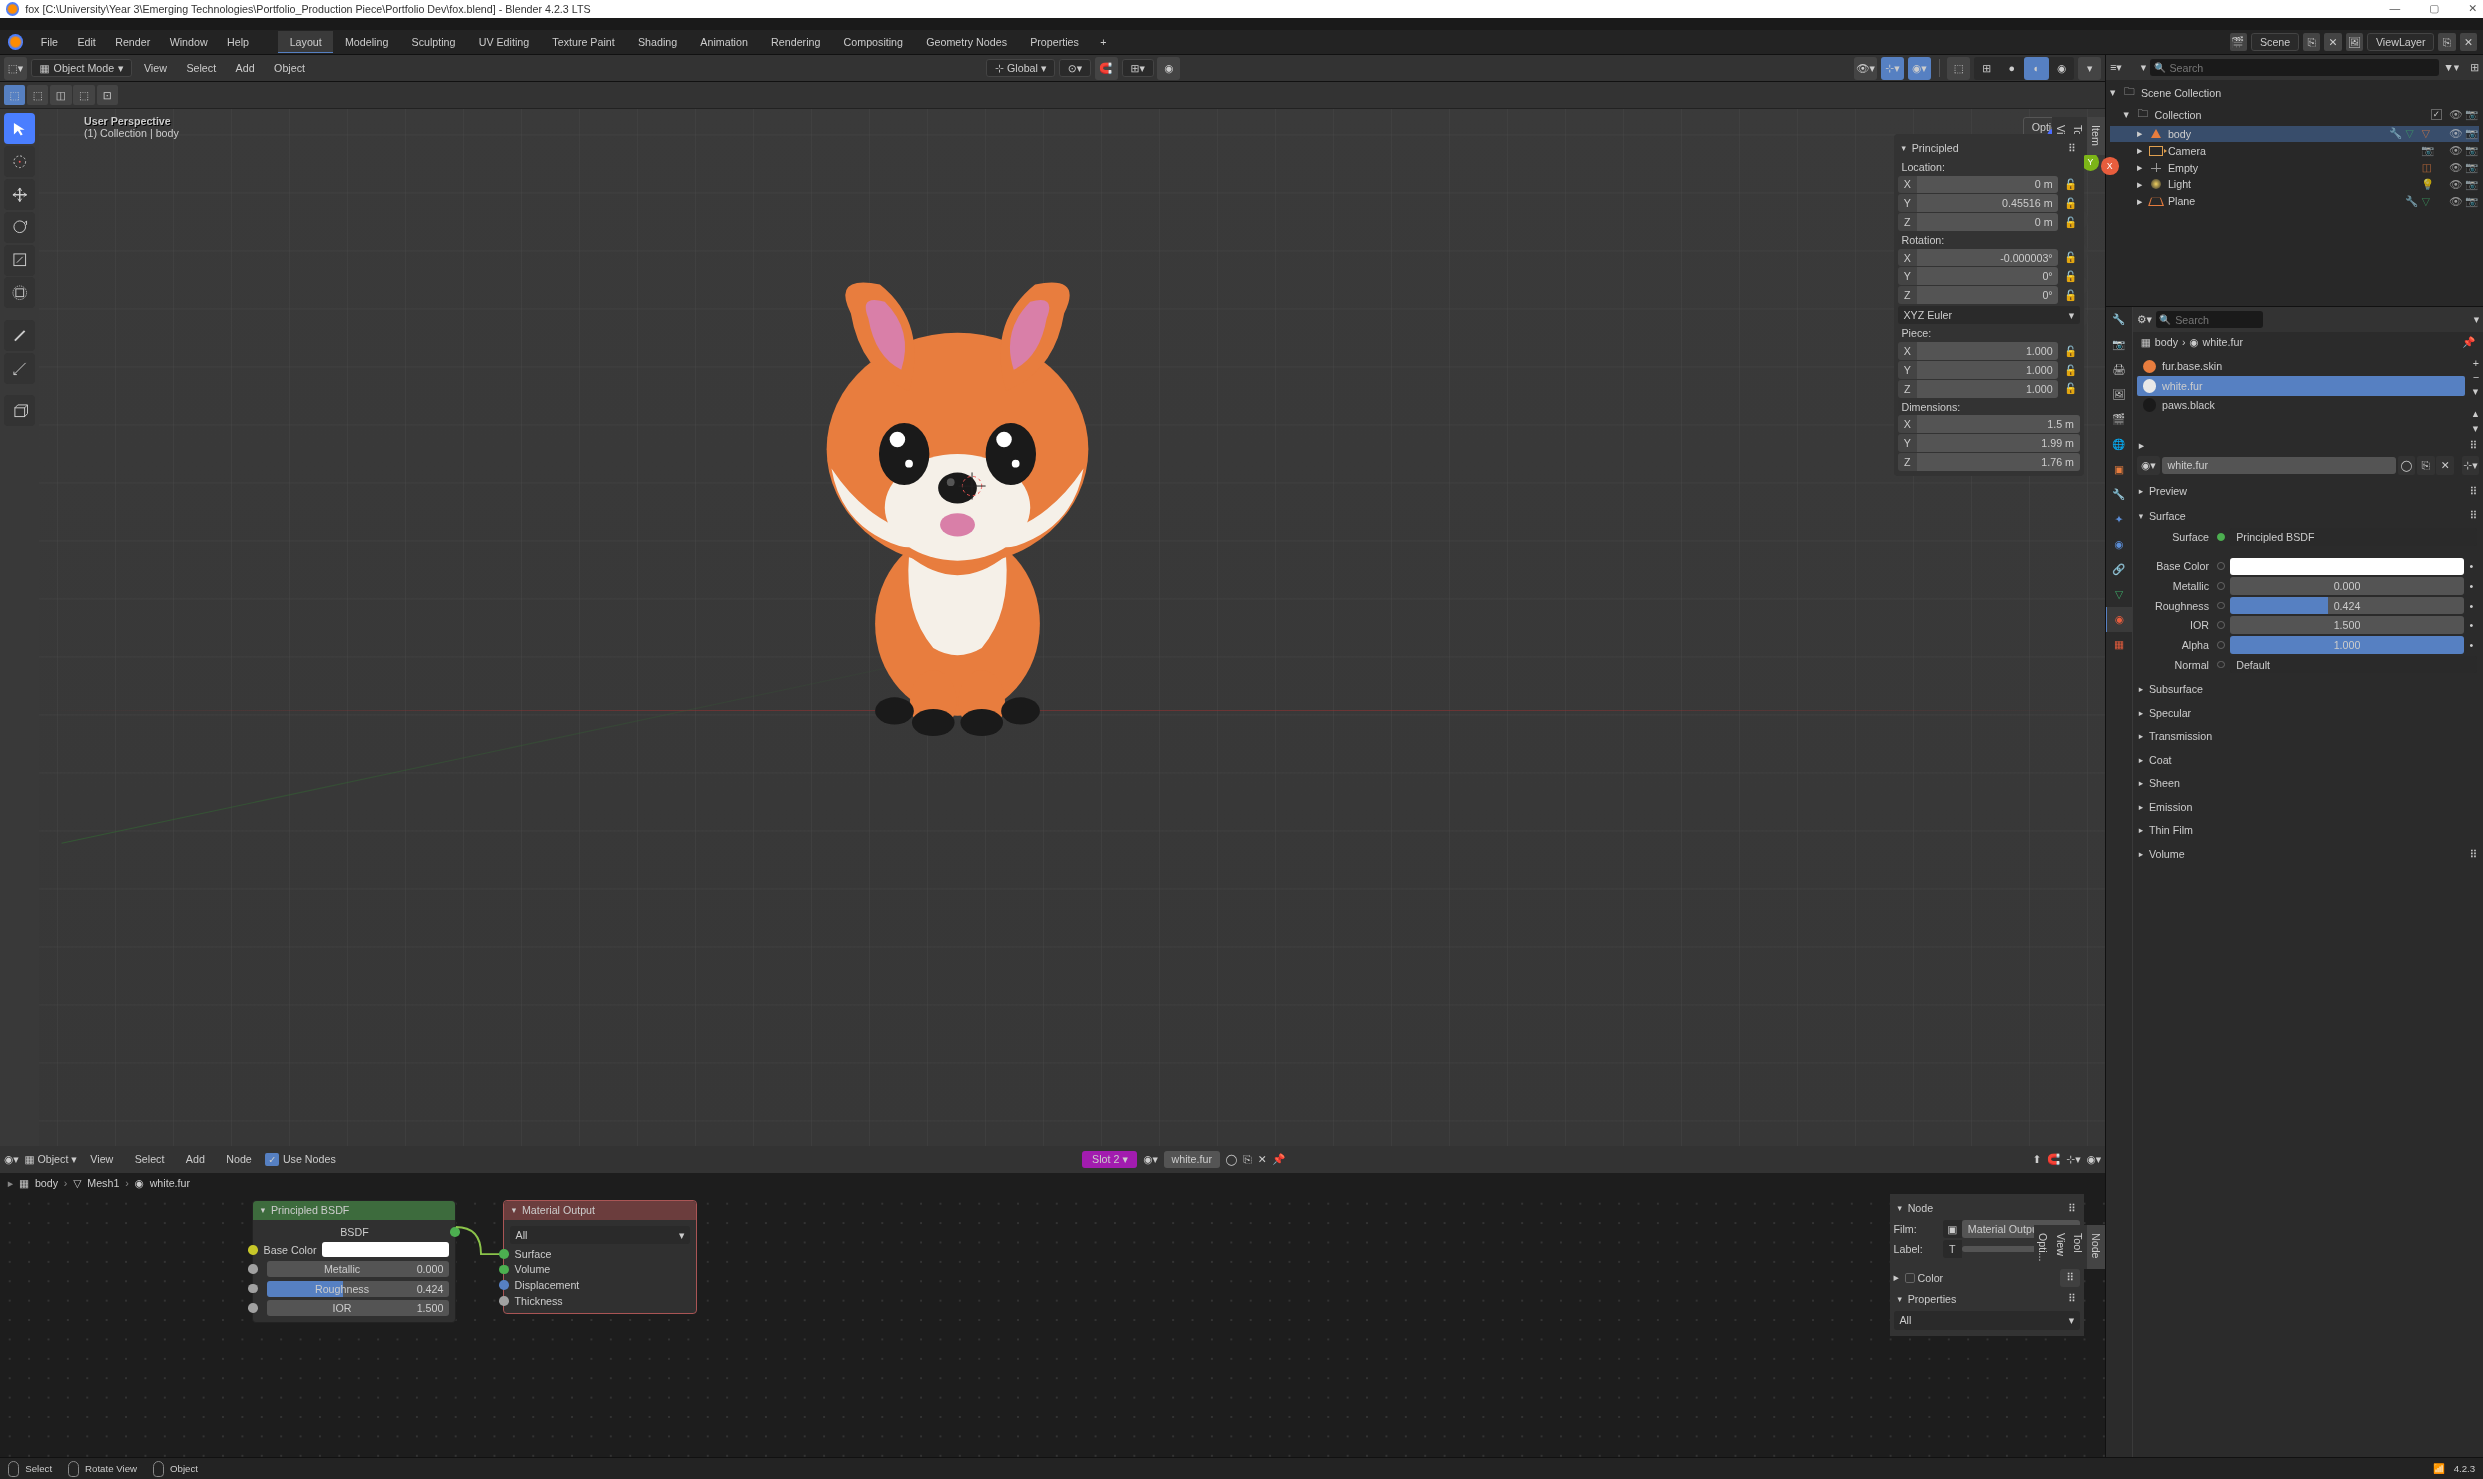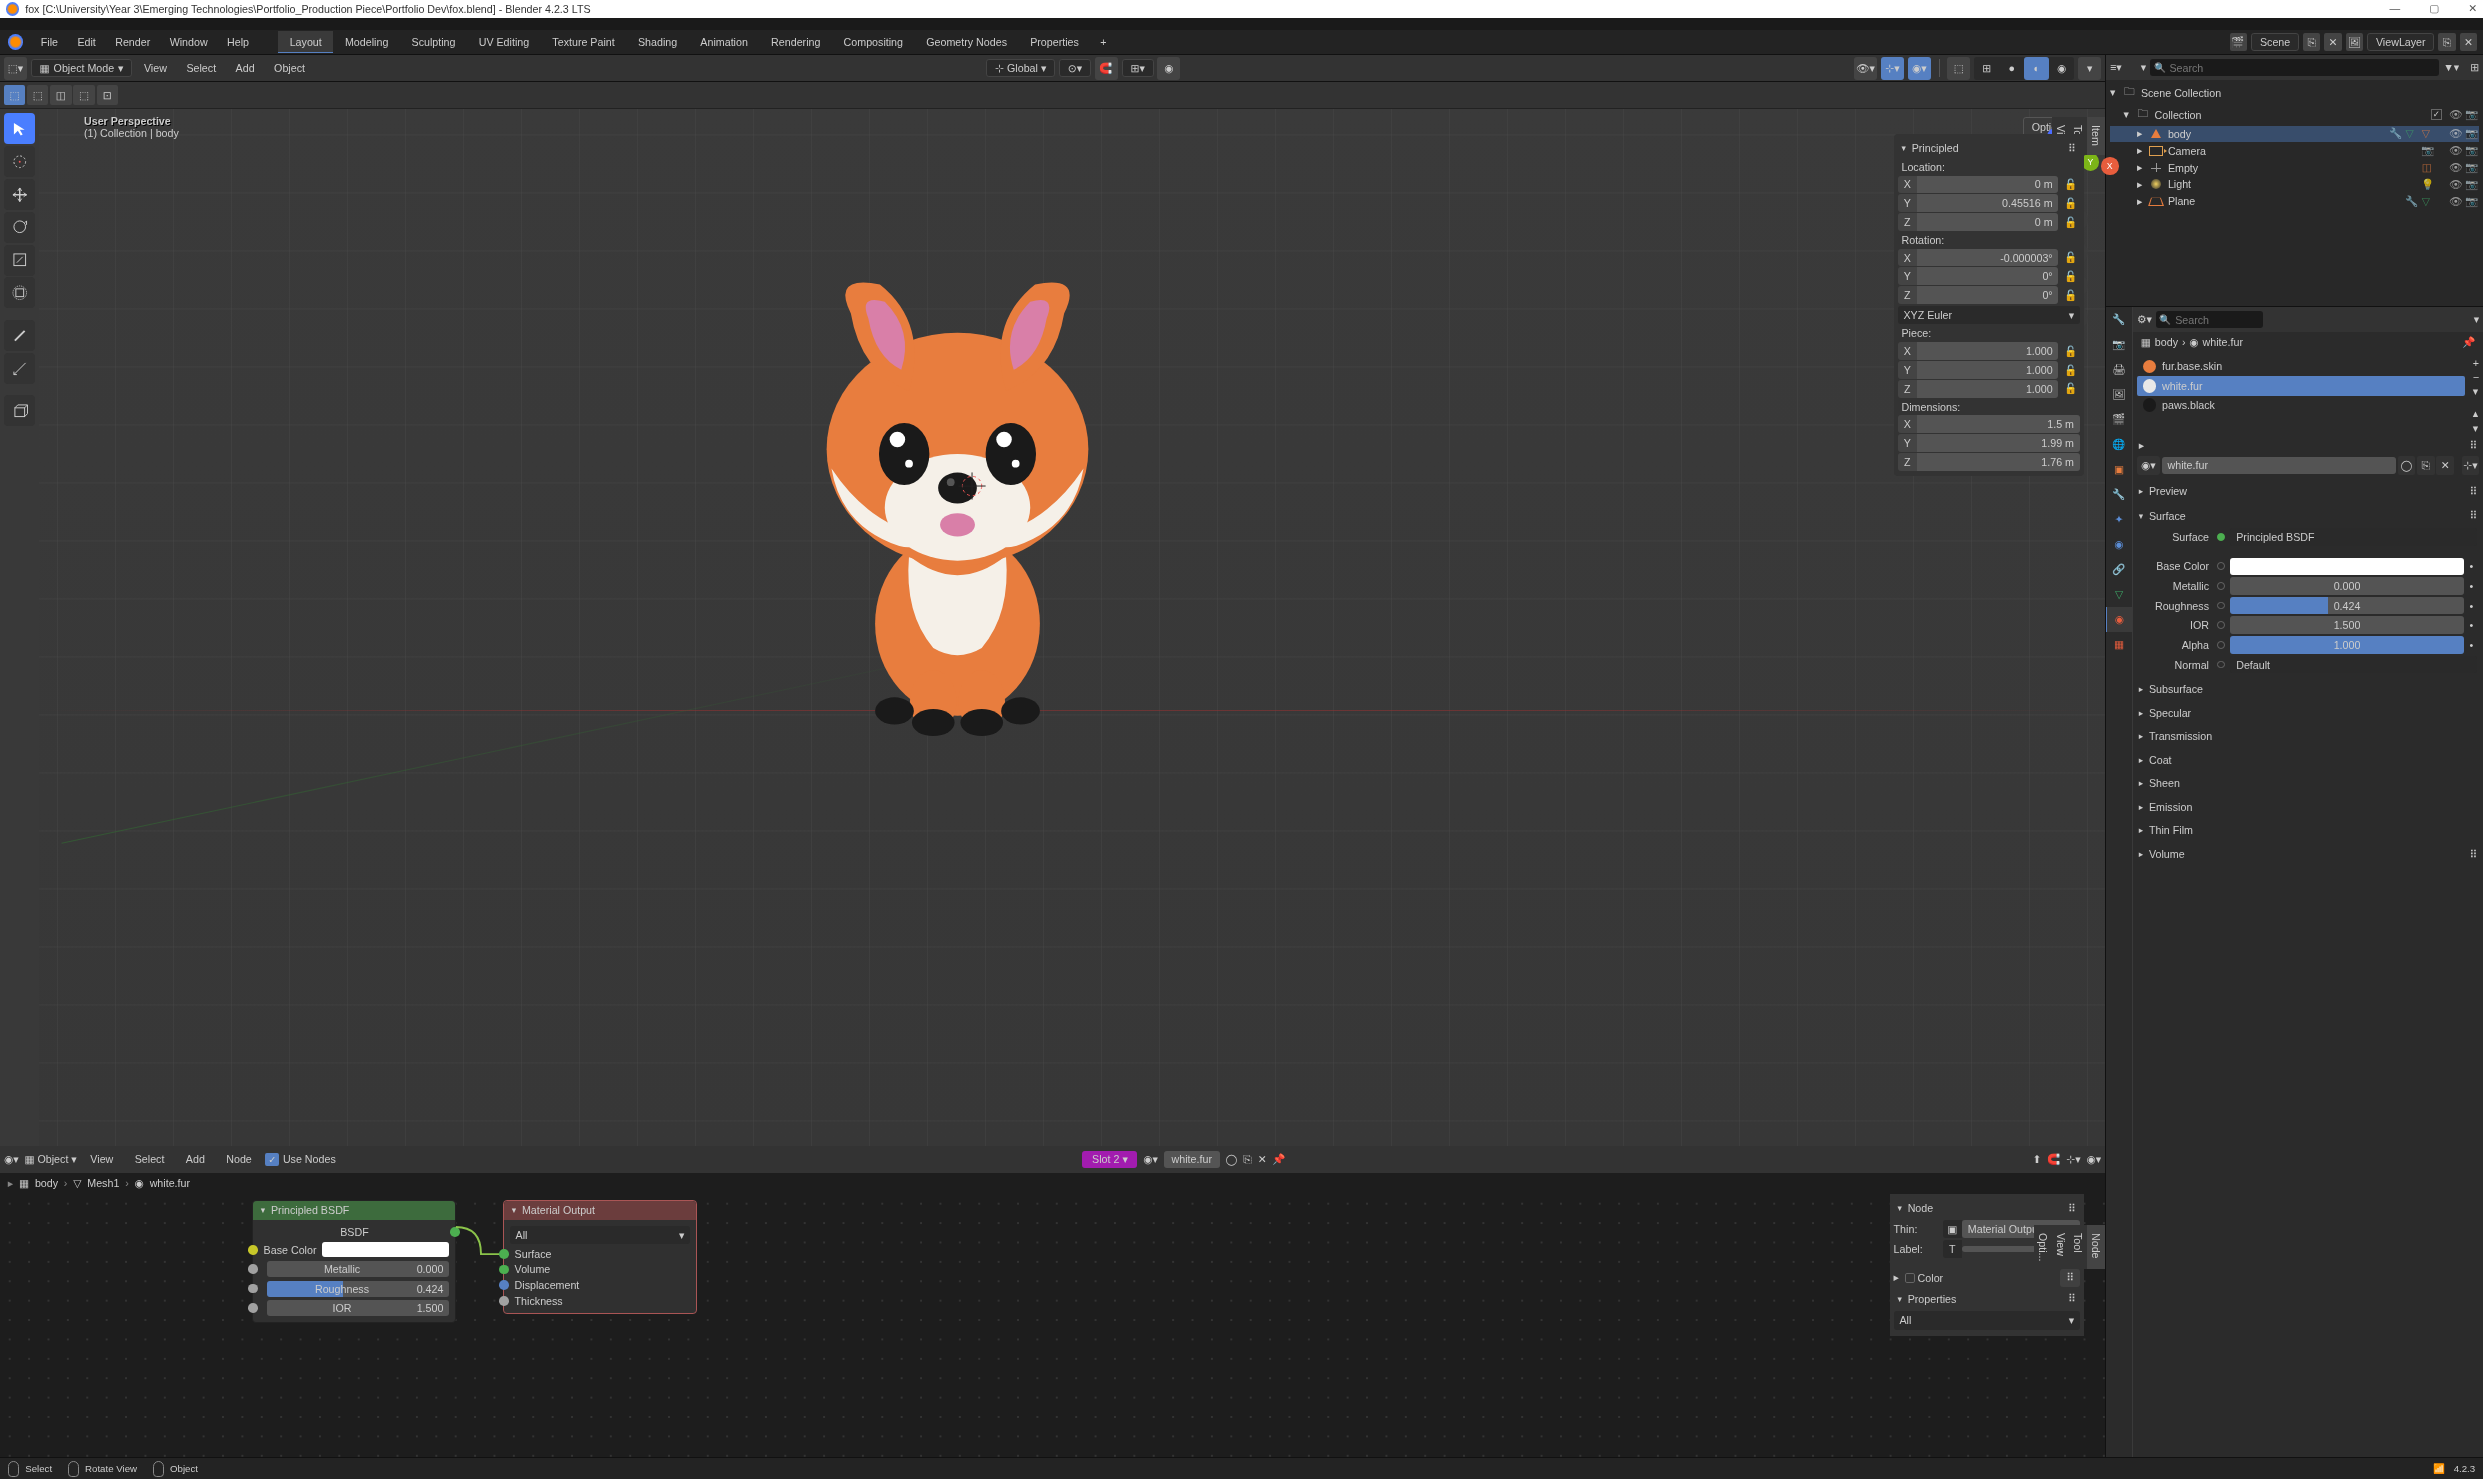--- a/index.html
+++ b/index.html
@@ -588,21 +588,21 @@
               </div>
           </div>
         </div>
 
         <div class="ne-props" style="position:absolute; right:21.3px; top:0;">
           <div class="hdr">
               <span>Node</span>
               <span style="margin-left:auto">⠿</span>
             </div>
           <div class="row">
-              <span class="l">Thin:</span>
+              <span class="l">Film:</span>
               <span class="icon-f">▣</span>
               <span class="f">Material Output</span>
             </div>
           <div class="row">
               <span class="l">Label:</span>
               <span class="icon-f">T</span>
               <span class="f"></span>
             </div>
           <div style="height:7.8px"></div>
           <div class="row"><span>▸</span>&nbsp;&nbsp;<span class="dot" style="border:1px solid #666; width:9.7px; height:9.7px; border-radius:1.9px;"></span>&nbsp;<span>Color</span><span class="list-btn">⠿</span></div>

